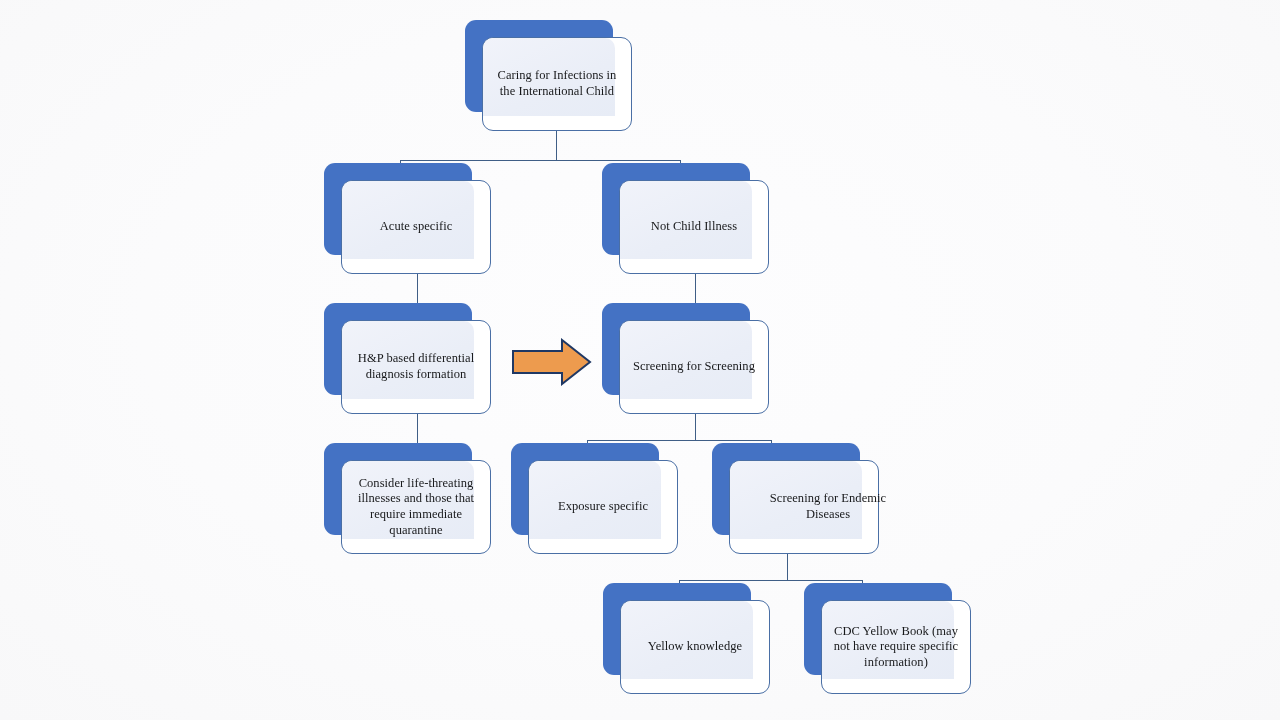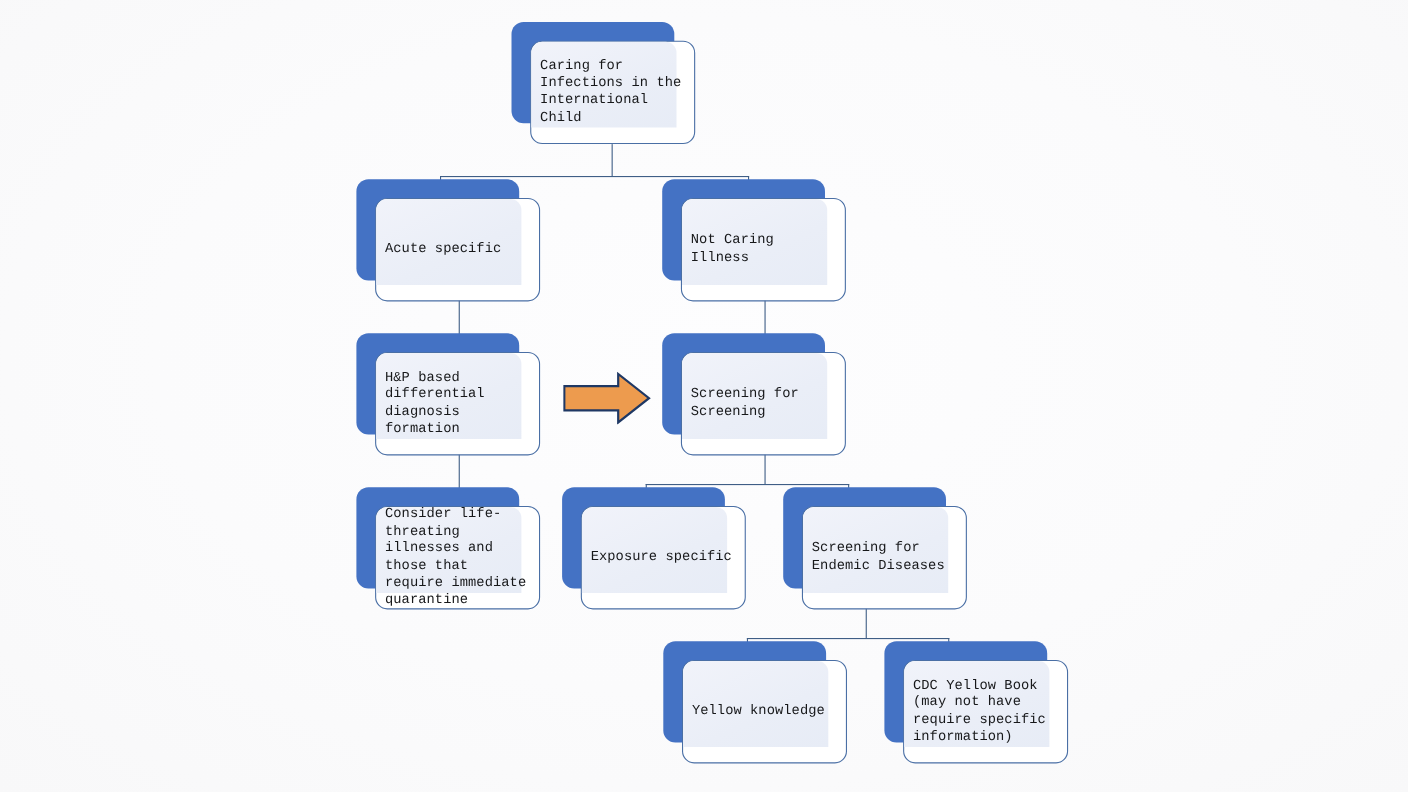--- a/index.html
+++ b/index.html
@@ -70,25 +70,25 @@
     width: 100%;
     height: 100%;
     border-radius: 10px;
     background: linear-gradient(150deg, #f2f4fa 0%, #eceff8 45%, #e9edf7 100%);
     display: flex;
     align-items: center;
     justify-content: center;
     box-sizing: border-box;
   }
   .node .label {
-    font-family: Liberation Mono, monospace;
+    font-family: Liberation Serif, serif;
     font-size: 12.5px;
     line-height: 15.6px;
     color: #17181a;
-    text-align: left;
+    text-align: center;
     padding: 0 8px;
     box-sizing: border-box;
     width: 100%;
     letter-spacing: 0.05px;
   }
   
   .node .fill {
     position: absolute;
     left: 0;
     top: 0;
@@ -149,21 +149,21 @@
         <div class="label">Acute specific</div>
       </div>
     </div>
   </div>
 
   <div class="node" style="left:602px; top:163px;">
     <div class="shadow"></div>
     <div class="card">
       <div class="fill"></div>
       <div class="inner" style="background:none;">
-        <div class="label">Not Caring Illness</div>
+        <div class="label">Not Child Illness</div>
       </div>
     </div>
   </div>
 
   <div class="node" style="left:324px; top:303px;">
     <div class="shadow"></div>
     <div class="card">
       <div class="fill"></div>
       <div class="inner" style="background:none;">
         <div class="label">H&amp;P based differential diagnosis formation</div>
@@ -198,21 +198,21 @@
       <div class="inner" style="background:none;">
         <div class="label">Exposure specific</div>
       </div>
     </div>
   </div>
 
   <div class="node" style="left:712px; top:443px;">
     <div class="shadow"></div>
     <div class="card">
       <div class="fill"></div>
-      <div class="inner" style="background:none;">
+      <div class="inner" style="background:none;margin-left:24px;">
         <div class="label">Screening for Endemic Diseases</div>
       </div>
     </div>
   </div>
 
   <div class="node" style="left:603px; top:583px;">
     <div class="shadow"></div>
     <div class="card">
       <div class="fill"></div>
       <div class="inner" style="background:none;">

